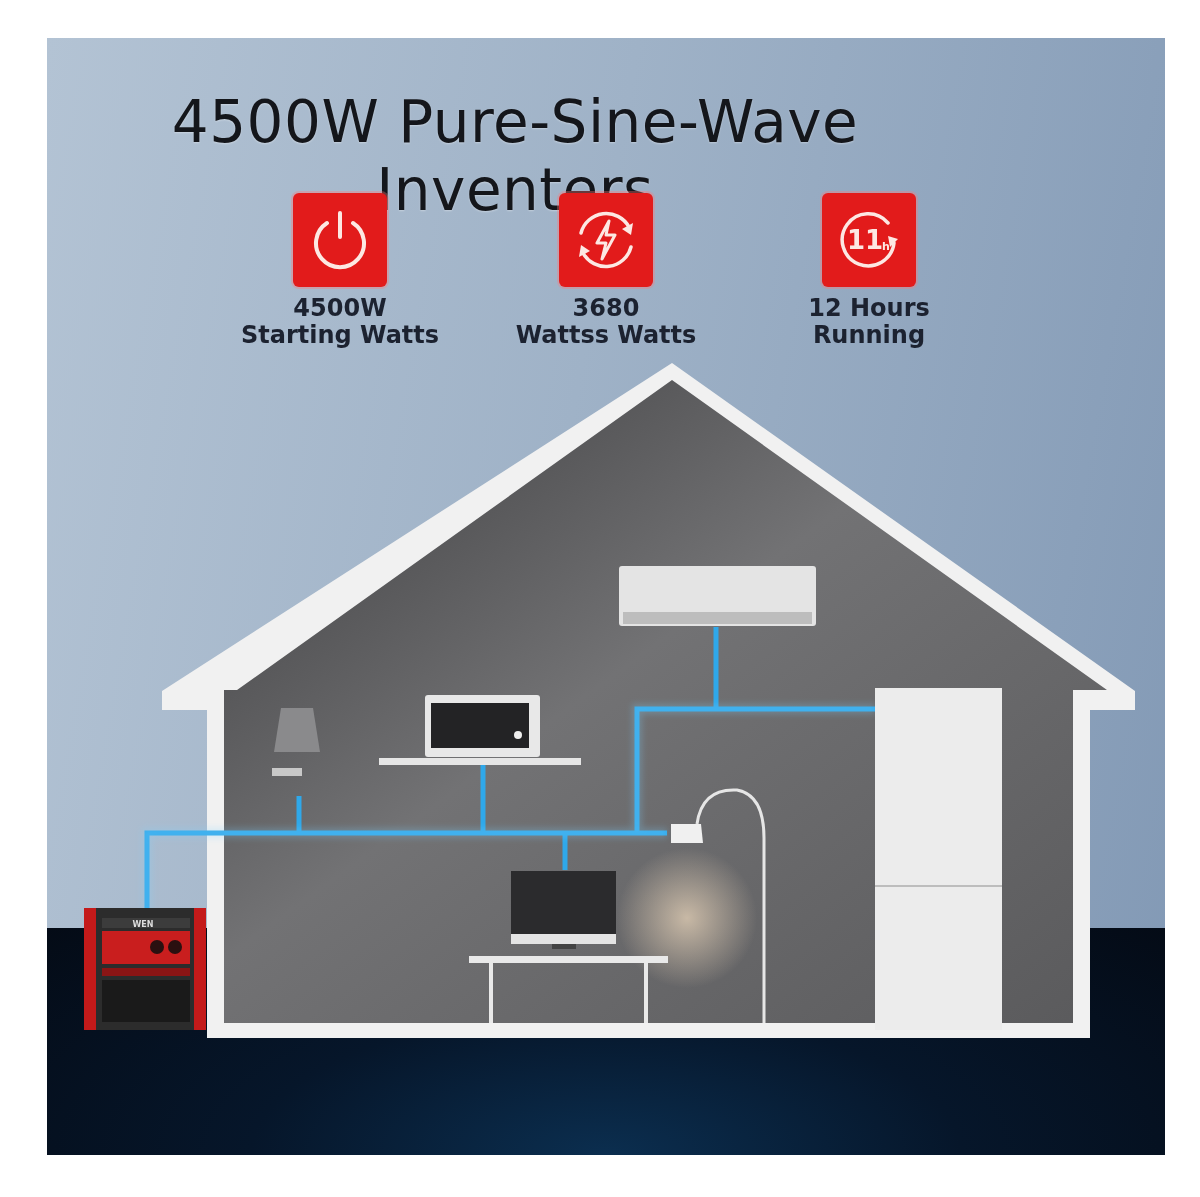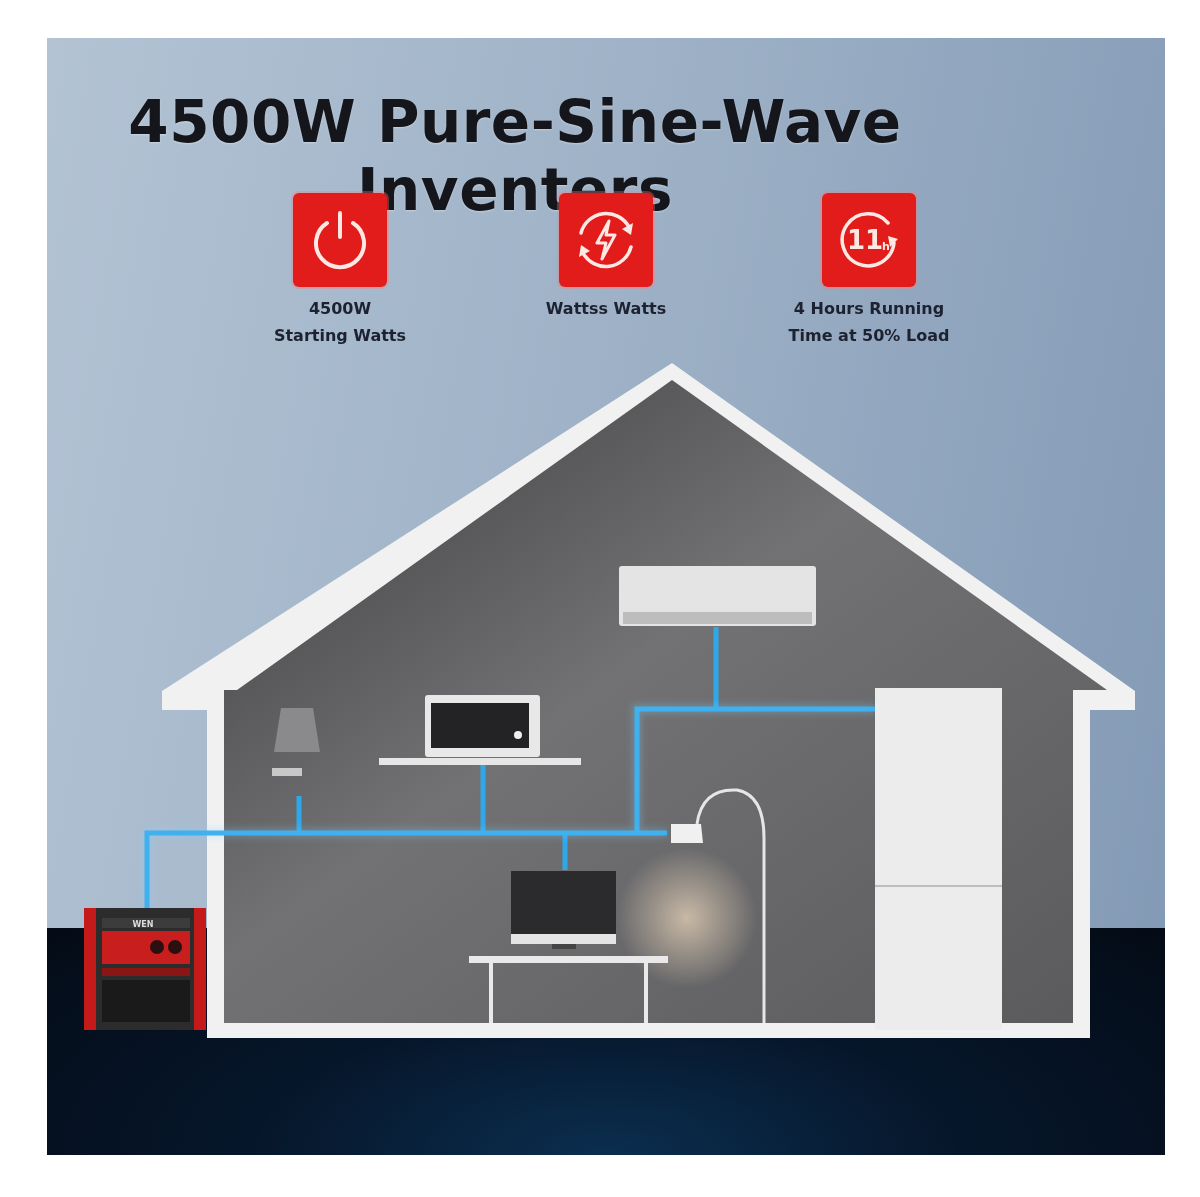--- a/index.html
+++ b/index.html
@@ -1,26 +1,26 @@
 <!DOCTYPE html>
 <html><head>
 <meta charset="utf-8">
 <style>
   html,body{margin:0;padding:0;background:#ffffff;}
   body{width:1200px;height:1197px;position:relative;overflow:hidden;font-family:"DejaVu Sans","Liberation Sans",sans-serif;}
   .panel{position:absolute;left:47px;top:38px;width:1118px;height:1117px;overflow:hidden;
     background:linear-gradient(100deg,#b3c3d4 0%,#9fb2c7 45%,#8299b5 100%);}
   .ground{position:absolute;left:0;top:890px;width:1118px;height:227px;
     background:radial-gradient(ellipse at 50% 100%,#0b2e4f 0%,#06162a 45%,#040b16 100%);}
-  .title{position:absolute;left:0;top:50px;width:936px;text-align:center;font-weight:bold;font-size:58px;
+  .title{position:absolute;left:0;top:50px;width:936px;text-align:center;font-weight:normal;font-size:58px;
     color:#14161b;letter-spacing:0.5px;text-shadow:0 1px 2px rgba(255,255,255,0.35);}
   .feature{position:absolute;top:155px;width:240px;text-align:center;}
   .feature .icon-box{width:94px;height:94px;margin:0 auto;background:#e21b1b;border-radius:6px;
     box-shadow:0 0 0 2px rgba(255,120,120,0.35);display:flex;align-items:center;justify-content:center;}
-  .feature .label{margin-top:8px;font-size:16px;line-height:27px;color:#1c2230;font-weight:bold;}
+  .feature .label{margin-top:8px;font-size:24px;line-height:27px;color:#1c2230;font-weight:bold;}
   .scene{position:absolute;left:0;top:0;}
 </style>
 </head>
 <body>
 
 <div class="panel">
   <div class="ground"></div>
 
   <div class="title">4500W Pure-Sine-Wave Inventers</div>
 
@@ -41,36 +41,36 @@
     <div class="icon-box">
       <svg width="74" height="74" viewBox="0 0 74 74">
         <path d="M12 30 A26 26 0 0 1 60 24" fill="none" stroke="#fde8e3" stroke-width="3.5" stroke-linecap="round"></path>
         <polygon points="64,20 62,32 53,26" fill="#fde8e3"></polygon>
         <path d="M62 44 A26 26 0 0 1 14 50" fill="none" stroke="#fde8e3" stroke-width="3.5" stroke-linecap="round"></path>
         <polygon points="10,54 12,42 21,48" fill="#fde8e3"></polygon>
         <path d="M40 18 L28 40 L37 40 L33 56 L46 32 L37 32 Z" fill="none" stroke="#fde8e3" stroke-width="3" stroke-linejoin="round"></path>
       </svg>
     </div>
     <div class="label">
+      <div>3680</div>
       <div>Wattss Watts</div>
     </div>
   </div>
 
   <div class="feature" style="left:702px;">
     <div class="icon-box">
       <svg width="74" height="74" viewBox="0 0 74 74">
         <path d="M56 20 A26 26 0 1 0 62 40" fill="none" stroke="#fde8e3" stroke-width="3.5" stroke-linecap="round"></path>
         <polygon points="66,36 58,44 56,33" fill="#fde8e3"></polygon>
         <text x="33" y="46" text-anchor="middle" font-family="DejaVu Sans, sans-serif" font-weight="bold" font-size="26" fill="#fde8e3">11</text>
         <text x="50" y="47" font-family="DejaVu Sans, sans-serif" font-weight="bold" font-size="11" fill="#fde8e3">h</text>
       </svg>
     </div>
     <div class="label">
-      <div>4 Hours Running</div>
-      <div>Time at 50% Load</div>
+      <div>12 Hours Running</div>
     </div>
   </div>
 
   <svg class="scene" width="1118" height="1117" viewBox="0 0 1118 1117">
     <defs>
       <linearGradient id="interior" x1="0" y1="0" x2="1" y2="1">
         <stop offset="0" stop-color="#3a3a3c"></stop>
         <stop offset="0.45" stop-color="#727274"></stop>
         <stop offset="1" stop-color="#5a5a5c"></stop>
       </linearGradient>

